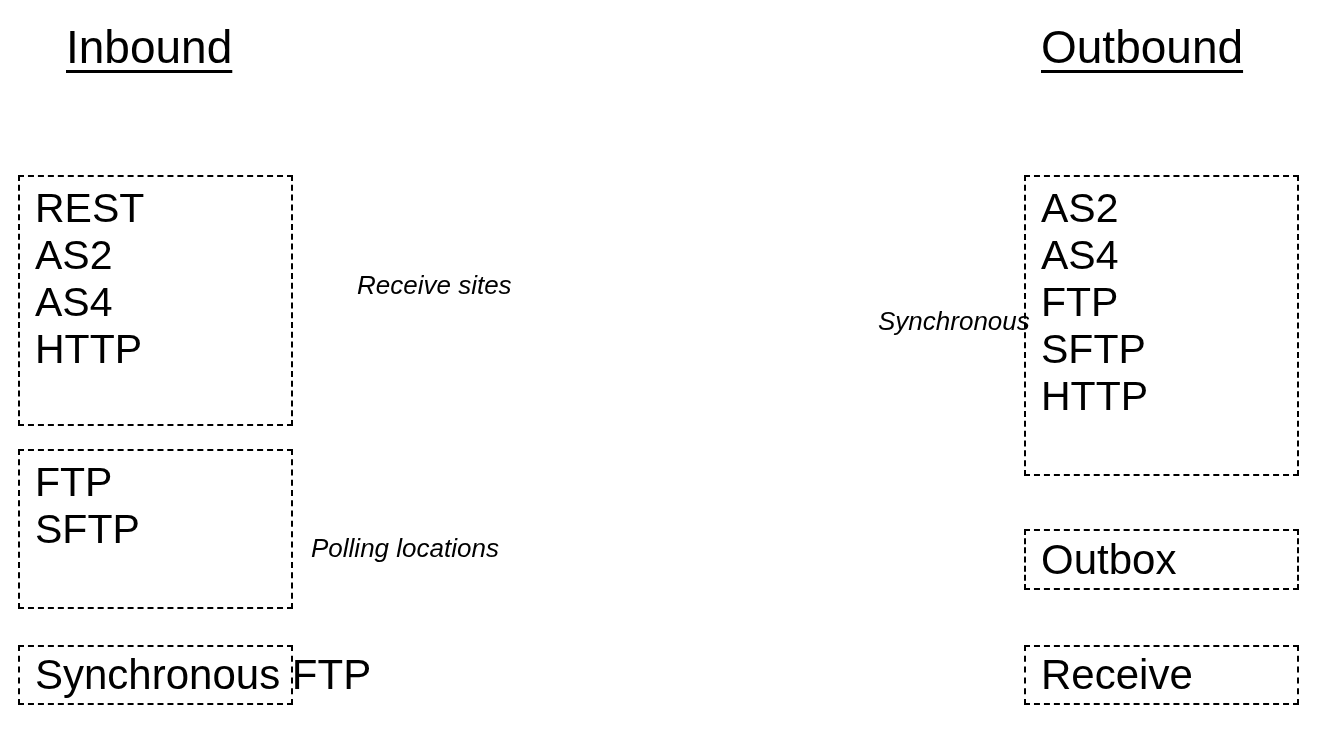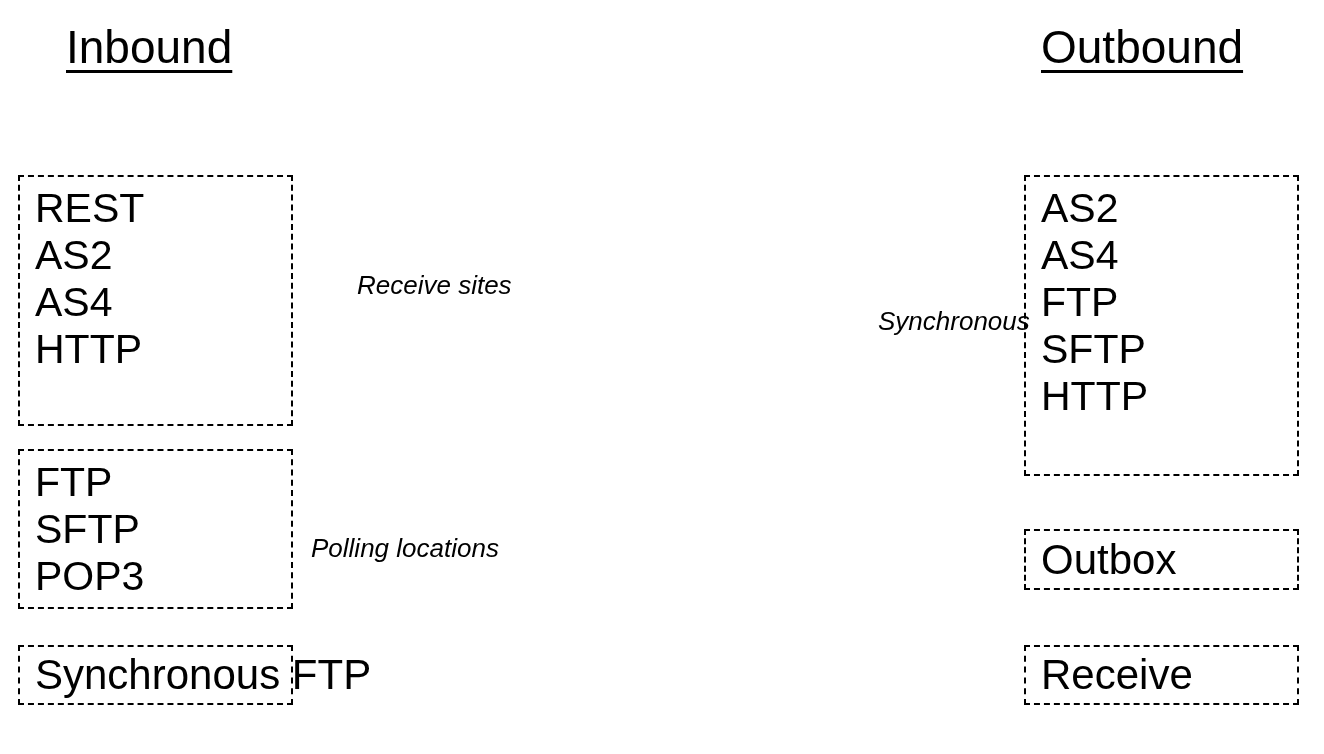--- a/index.html
+++ b/index.html
@@ -104,21 +104,20 @@
       <li class="proto-item">HTTP</li>
     </ul>
   </div>
 
   <div class="annotation" id="ann-receive-sites">Receive sites</div>
 
   <div class="proto-box" id="box-polling">
     <ul class="proto-list">
       <li class="proto-item">FTP</li>
       <li class="proto-item">SFTP</li>
-      <li class="proto-item">POP3</li>
     </ul>
   </div>
 
   <div class="annotation" id="ann-polling">Polling locations</div>
 
   <div class="proto-box" id="box-integrated-ftp">
     <div class="single-label">Synchronous FTP</div>
   </div>
 
   <div class="proto-box" id="box-synchronous">

